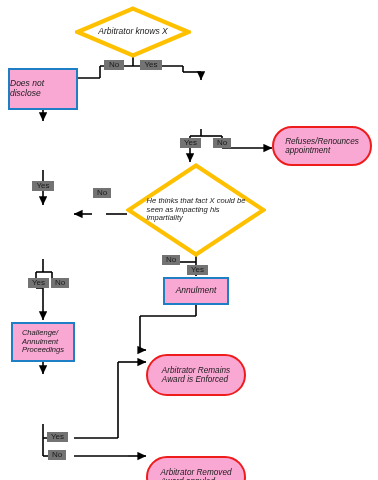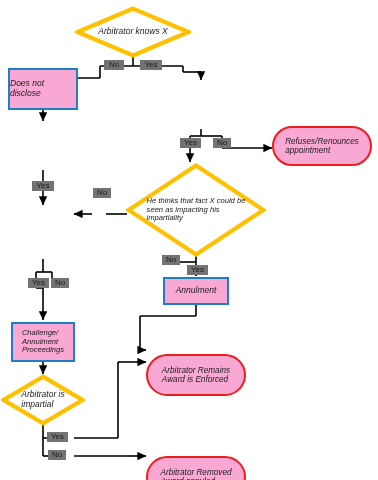--- a/index.html
+++ b/index.html
@@ -163,27 +163,20 @@
   </div>
 
 
 
   <div class="node rect" style="left:11px; top:322px; width:64px; height:40px; font-size:7.6px;">
     <span>Challenge/
 Annulment
 Proceedings</span>
   </div>
 
-  <div class="node diamond" style="left:1px; top:374px; width:84px; height:52px; font-size:8.5px;">
-    <svg class="dia-shape" viewBox="0 0 84 52" preserveAspectRatio="none">
-      <polygon points="42,2.6 81.4,26 42,49.4 2.6,26" fill="#FFFFFF" stroke="#FFC000" stroke-width="4.2" stroke-linejoin="miter"></polygon>
-    </svg>
-    <span class="dia-label">Arbitrator is
-impartial</span>
-  </div>
 
 
   <div class="node diamond" style="left:126px; top:163px; width:140px; height:94px; font-size:7.6px;">
     <svg class="dia-shape" viewBox="0 0 140 94" preserveAspectRatio="none">
       <polygon points="70,2.6 137.4,47 70,91.4 2.6,47" fill="#FFFFFF" stroke="#FFC000" stroke-width="4.2" stroke-linejoin="miter"></polygon>
     </svg>
     <span class="dia-label">He thinks that fact X could be
 seen as impacting his
 impartiality</span>
   </div>

